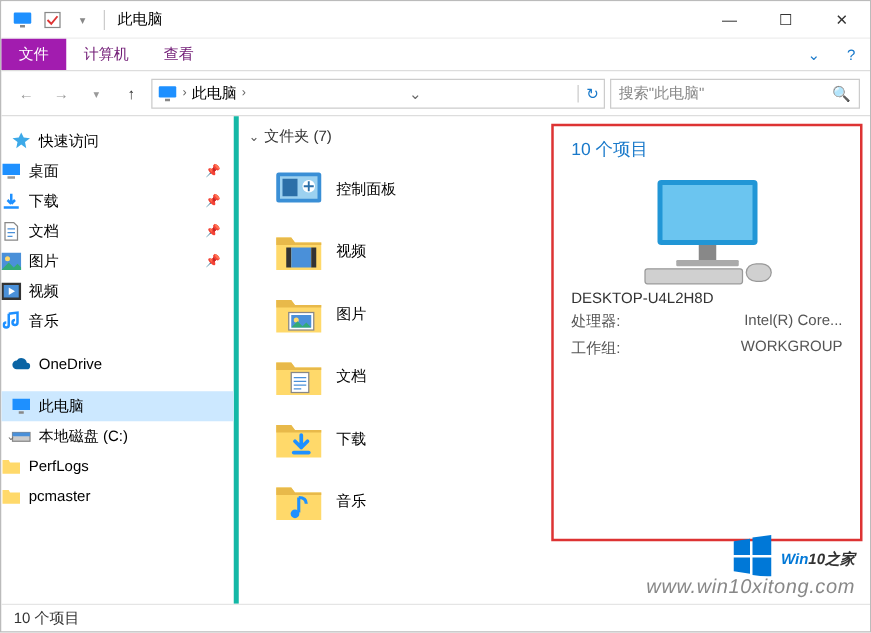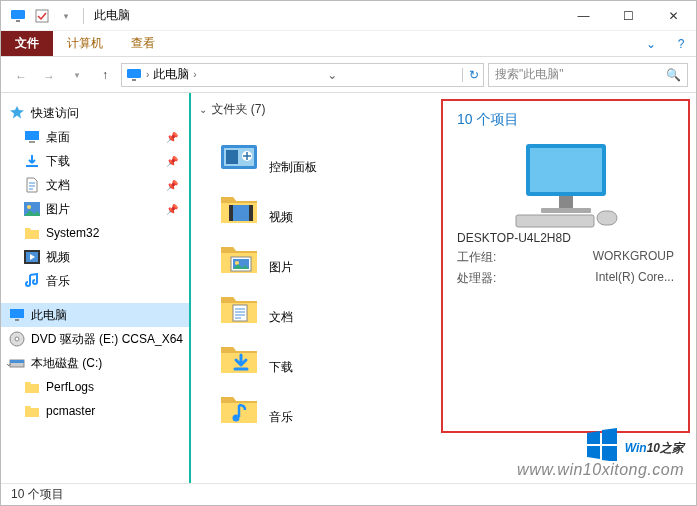--- a/index.html
+++ b/index.html
@@ -9,51 +9,51 @@
 .titlebar { height: 30px; display: flex; align-items: center; padding-left: 6px; background: #fff; border-bottom: 1px solid #eee; }
 .titlebar .qat { display: flex; gap: 2px; align-items: center; }
 .qat-icon { width: 22px; height: 22px; display: flex; align-items: center; justify-content: center; }
 .titlebar .sep { width: 1px; height: 16px; background: #ccc; margin: 0 6px; }
 .titlebar .title { margin-left: 4px; color: #000; }
 .winbtns { margin-left: auto; display: flex; }
 .winbtn { width: 45px; height: 30px; display: flex; align-items: center; justify-content: center; color: #333; }
 
 
 .ribbon { height: 26px; display: flex; align-items: center; border-bottom: 1px solid #ddd; }
-.ribbon-tab { padding: 4px 14px; color: #a16207; }
-.ribbon-tab.file { background: #7f1d1d; color: #fff; font-weight: bold; }
+.ribbon-tab { padding: 4px 14px; color: #701a75; }
+.ribbon-tab.file { background: #a21caf; color: #fff; }
 .ribbon-caret { margin-left: auto; width: 30px; text-align: center; color: #1979ca; }
 .ribbon-help { width: 30px; text-align: center; color: #1979ca; }
 
 
 .navbar { height: 36px; display: flex; align-items: center; padding: 0 8px; gap: 4px; border-bottom: 1px solid #ddd; }
 .navbtn { width: 24px; height: 24px; display: flex; align-items: center; justify-content: center; color: #999; }
 .navbtn.enabled { color: #333; }
 .addr { flex: 1; height: 24px; border: 1px solid #ccc; display: flex; align-items: center; padding: 0 4px; gap: 4px; }
 .addr .crumb { color: #000; }
 .addr .chev { color: #666; font-size: 10px; }
 .addr .refresh { margin-left: auto; border-left: 1px solid #ccc; padding-left: 6px; color: #1979ca; }
 .search { width: 200px; height: 24px; border: 1px solid #ccc; display: flex; align-items: center; padding: 0 6px; color: #888; }
 .search .sicon { margin-left: auto; }
 
 
 .main { display: flex; height: 390px; }
-.sidebar { width: 190px; border-right: 2px solid #14b8a6; overflow: hidden; padding-top: 8px; }
-.side-item { display: flex; align-items: center; height: 24px; padding-left: 23px; gap: 6px; position: relative; }
+.sidebar { width: 190px; border-right: 4px solid #14b8a6; overflow: hidden; padding-top: 8px; }
+.side-item { display: flex; align-items: center; height: 24px; padding-left: 0; gap: 6px; position: relative; }
 .side-item.selected { background: #cce8ff; }
 .side-item .pin { position: absolute; right: 10px; color: #666; font-size: 10px; }
 .side-item .tree { position: absolute; left: 4px; color: #666; font-size: 9px; }
 .side-icon { width: 16px; height: 16px; display: flex; align-items: center; justify-content: center; }
 .side-top { padding-left: 8px; }
 .side-group { margin-bottom: 10px; }
 
 .content { width: 250px; padding: 8px 0 0 8px; overflow: hidden; }
 .folders-header { display: flex; align-items: center; gap: 4px; color: #333; margin-bottom: 8px; }
 .folders-header .exp { color: #555; font-size: 10px; }
-.folder-row { display: flex; align-items: flex-end; height: 50px; gap: 10px; padding-left: 20px; }
+.folder-row { display: flex; align-items: center; height: 50px; gap: 10px; padding-left: 20px; }
 .folder-ico { width: 40px; height: 36px; display: flex; align-items: center; justify-content: center; }
 .folder-label { color: #000; }
 
 .details { flex: 1; border: 2px solid #d33; margin: 6px 6px 50px 0; padding: 10px 14px; position: relative; }
 .details-title { color: #1979ca; font-size: 14px; margin-bottom: 10px; }
 .monitor { width: 110px; height: 80px; margin: 10px auto 4px; }
 .details-name { text-align: left; margin-top: 12px; font-size: 12px; color: #333; }
 .details-row { display: flex; justify-content: space-between; color: #555; margin-top: 4px; }
 
 
@@ -177,63 +177,56 @@
               <circle cx="5" cy="5" r="2" fill="#ffd96a"></circle>
               <path d="M0 14l6-6 4 4 3-3 3 3v2z" fill="#3a7"></path>
             </svg>
           </span>
         <span>图片</span>
         <span class="pin">📌</span>
       </div>
       <div class="side-item">
         <span class="side-icon">
             <svg width="16" height="14" viewBox="0 0 16 14">
-              <path d="M1 2h5l1 2h8v9H1z" class="svg-folder"></path>
-            </svg>
-          </span>
-        <span>System32</span>
-      </div>
-      <div class="side-item">
-        <span class="side-icon">
-            <svg width="16" height="14" viewBox="0 0 16 14">
               <rect width="16" height="14" fill="#333"></rect>
               <rect x="2" y="2" width="12" height="10" fill="#4a90d9"></rect>
               <path d="M6 4v6l5-3z" fill="#fff"></path>
             </svg>
           </span>
         <span>视频</span>
       </div>
       <div class="side-item">
         <span class="side-icon">
             <svg width="14" height="16" viewBox="0 0 14 16">
               <path d="M5 2v9a2 2 0 11-2-2" stroke="#1e90ff" stroke-width="2" fill="none"></path>
               <path d="M5 2l7-1v8a2 2 0 11-2-2" stroke="#1e90ff" stroke-width="2" fill="none"></path>
             </svg>
           </span>
         <span>音乐</span>
       </div>
     </div>
     <div class="side-group">
+      <div class="side-item side-top">
+        <span class="side-icon">
+            <svg width="18" height="12" viewBox="0 0 18 12">
+              <path d="M5 11a4 4 0 010-8 5 5 0 019 2 3 3 0 010 6z" fill="#0a64a4"></path>
+            </svg>
+          </span>
+        <span>OneDrive</span>
+      </div>
+    </div>
+    <div class="side-group">
       <div class="side-item side-top selected">
         <span class="side-icon">
             <svg width="16" height="16" viewBox="0 0 16 16">
               <rect x="1" y="2" width="14" height="9" fill="#1e90ff"></rect>
               <rect x="6" y="12" width="4" height="2" fill="#888"></rect>
             </svg>
           </span>
         <span>此电脑</span>
-      </div>
-      <div class="side-item side-top">
-        <span class="side-icon">
-            <svg width="16" height="16" viewBox="0 0 16 16">
-              <circle cx="8" cy="8" r="7" fill="#ddd" stroke="#888"></circle>
-              <circle cx="8" cy="8" r="2" fill="#fff" stroke="#888"></circle>
-            </svg>
-          </span>
-        <span style="white-space:nowrap">DVD 驱动器 (E:) CCSA_X64</span>
       </div>
       <div class="side-item side-top">
         <span class="tree">⌄</span>
         <span class="side-icon">
             <svg width="16" height="12" viewBox="0 0 16 12">
               <rect x="1" y="3" width="14" height="7" fill="#ccc" stroke="#888"></rect>
               <rect x="1" y="3" width="14" height="3" fill="#4a90d9"></rect>
             </svg>
           </span>
         <span>本地磁盘 (C:)</span>
@@ -342,26 +335,26 @@
         <rect x="15" y="5" width="80" height="52" rx="3" fill="#2196d6"></rect>
         <rect x="19" y="9" width="72" height="44" fill="#6bc5f0"></rect>
         <rect x="48" y="57" width="14" height="12" fill="#888"></rect>
         <rect x="30" y="69" width="50" height="5" rx="1" fill="#aaa"></rect>
         <rect x="5" y="76" width="78" height="12" rx="2" fill="#d0d0d0" stroke="#999"></rect>
         <rect x="86" y="72" width="20" height="14" rx="8" fill="#d0d0d0" stroke="#999"></rect>
       </svg>
     </div>
     <div class="details-name">DESKTOP-U4L2H8D</div>
     <div class="details-row">
+      <span>处理器:</span>
+      <span>Intel(R) Core...</span>
+    </div>
+    <div class="details-row">
       <span>工作组:</span>
       <span>WORKGROUP</span>
-    </div>
-    <div class="details-row">
-      <span>处理器:</span>
-      <span>Intel(R) Core...</span>
     </div>
   </div>
 </div>
 
 <div class="status">
   <span>10 个项目</span>
 </div>
 
 <div class="watermark">
   <div class="logo-row">

